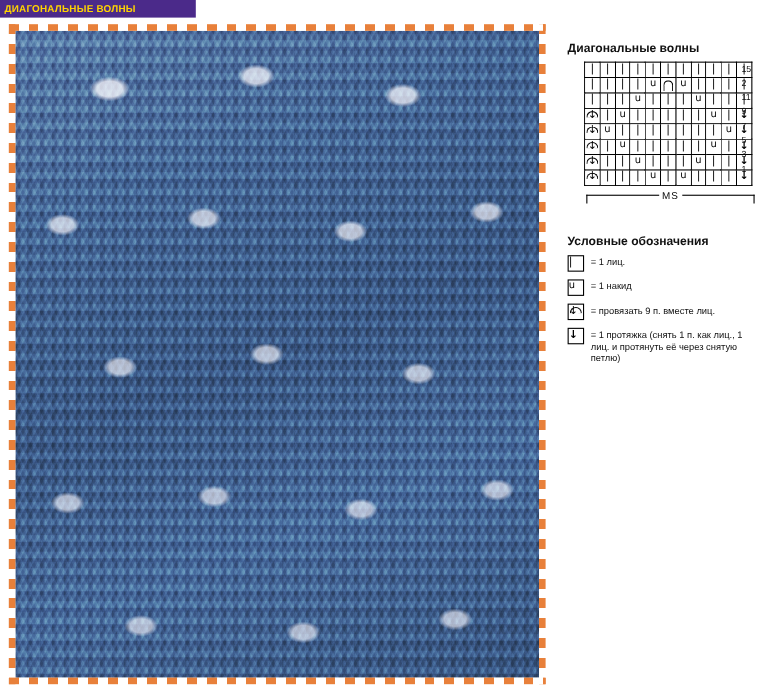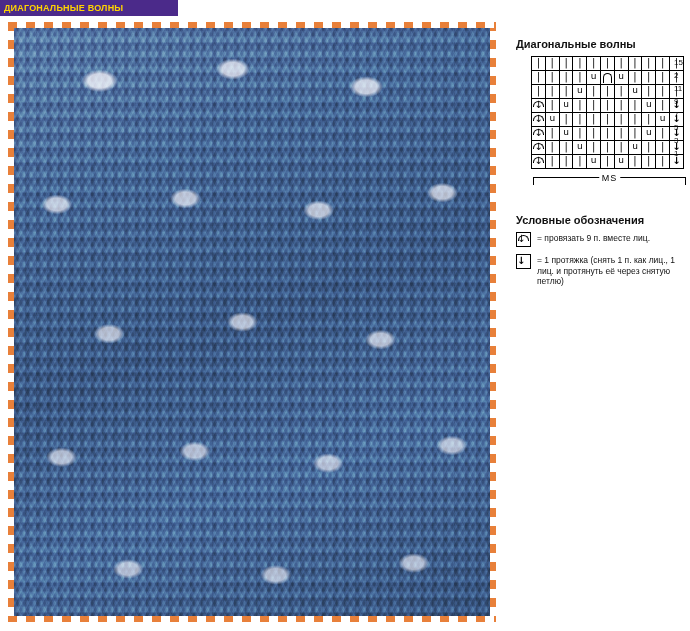--- a/index.html
+++ b/index.html
@@ -539,20 +539,32 @@
       <div class="barline"></div>
       <div class="mslabel">MS</div>
     </div>
   </div>
 
   <div id="legend-block">
     <div class="sect-title">Условные обозначения</div>
     <div id="legend-list">
         <div class="legend-row">
           <div class="legend-sym">
+            <span class="cellsym sym-knit"></span>
+          </div>
+          <div class="legend-text">= 1 лиц.</div>
+        </div>
+        <div class="legend-row">
+          <div class="legend-sym">
+            <span class="cellsym sym-yo"></span>
+          </div>
+          <div class="legend-text">= 1 накид</div>
+        </div>
+        <div class="legend-row">
+          <div class="legend-sym">
             <span class="cellsym sym-k2tog"></span>
           </div>
           <div class="legend-text">= провязать 9 п. вместе лиц.</div>
         </div>
         <div class="legend-row">
           <div class="legend-sym">
             <span class="cellsym sym-ssk"></span>
           </div>
           <div class="legend-text">= 1 протяжка (снять 1 п. как лиц., 1 лиц. и протянуть её через снятую петлю)</div>
         </div>

